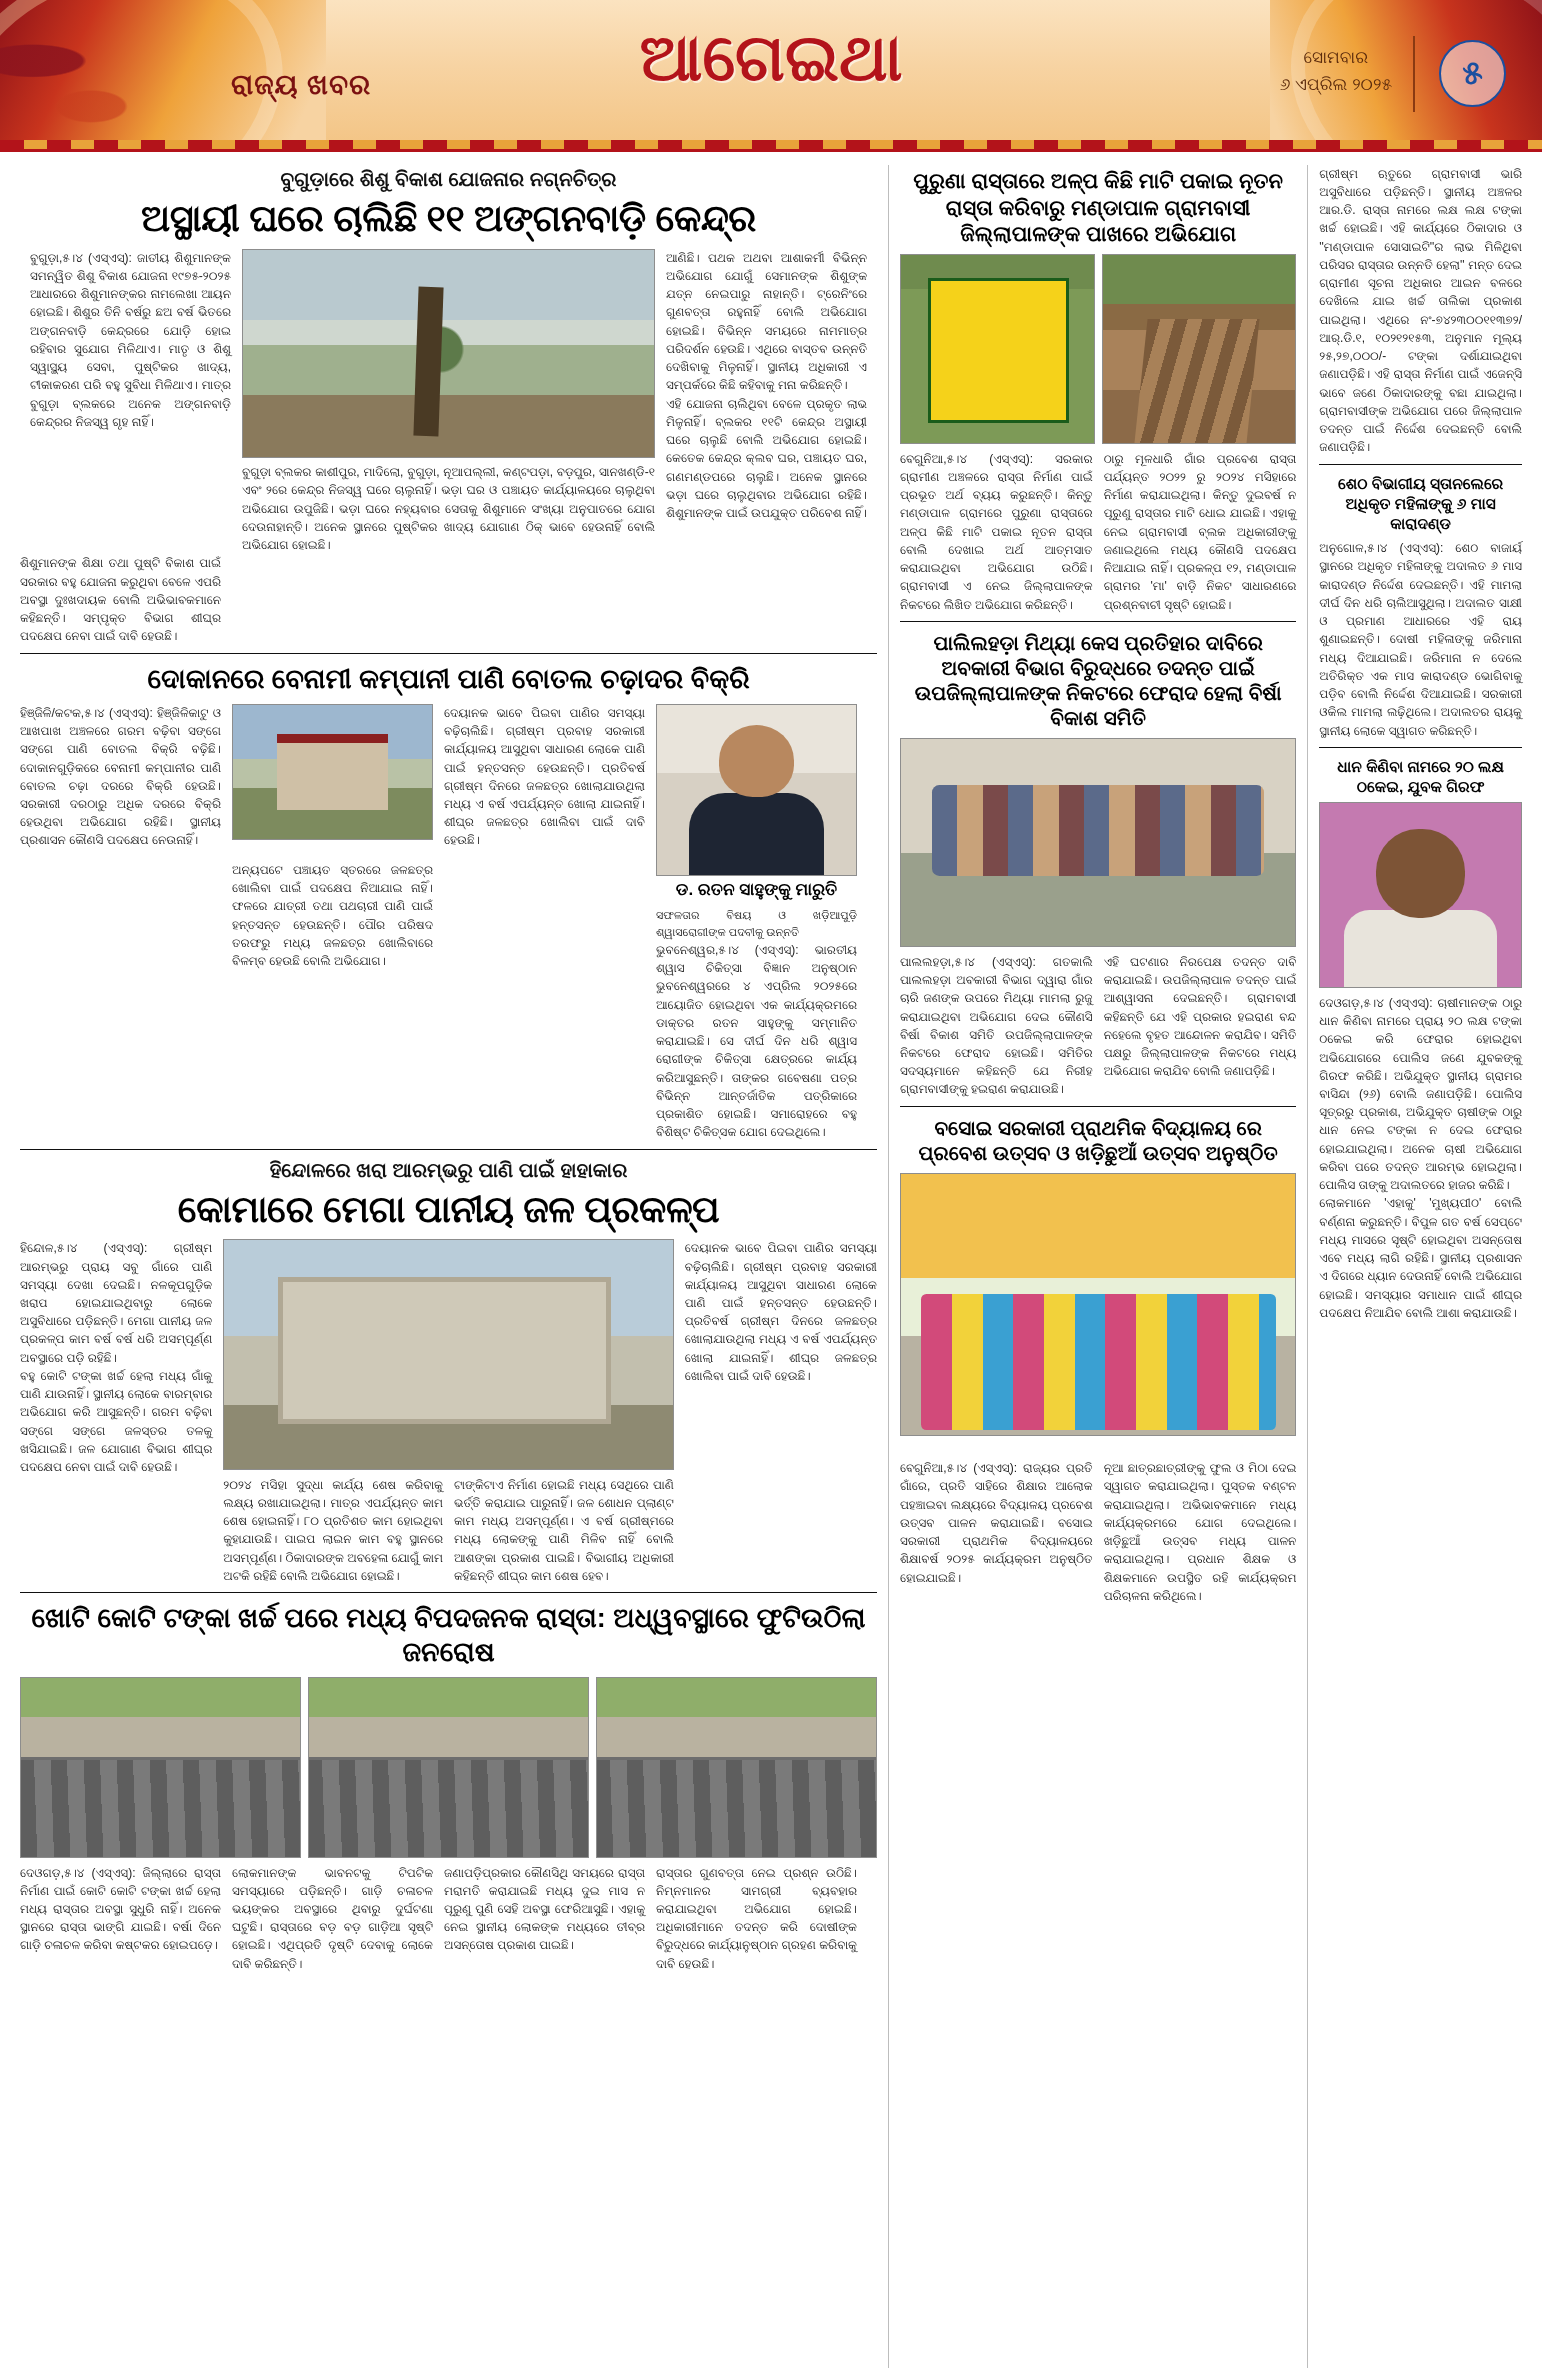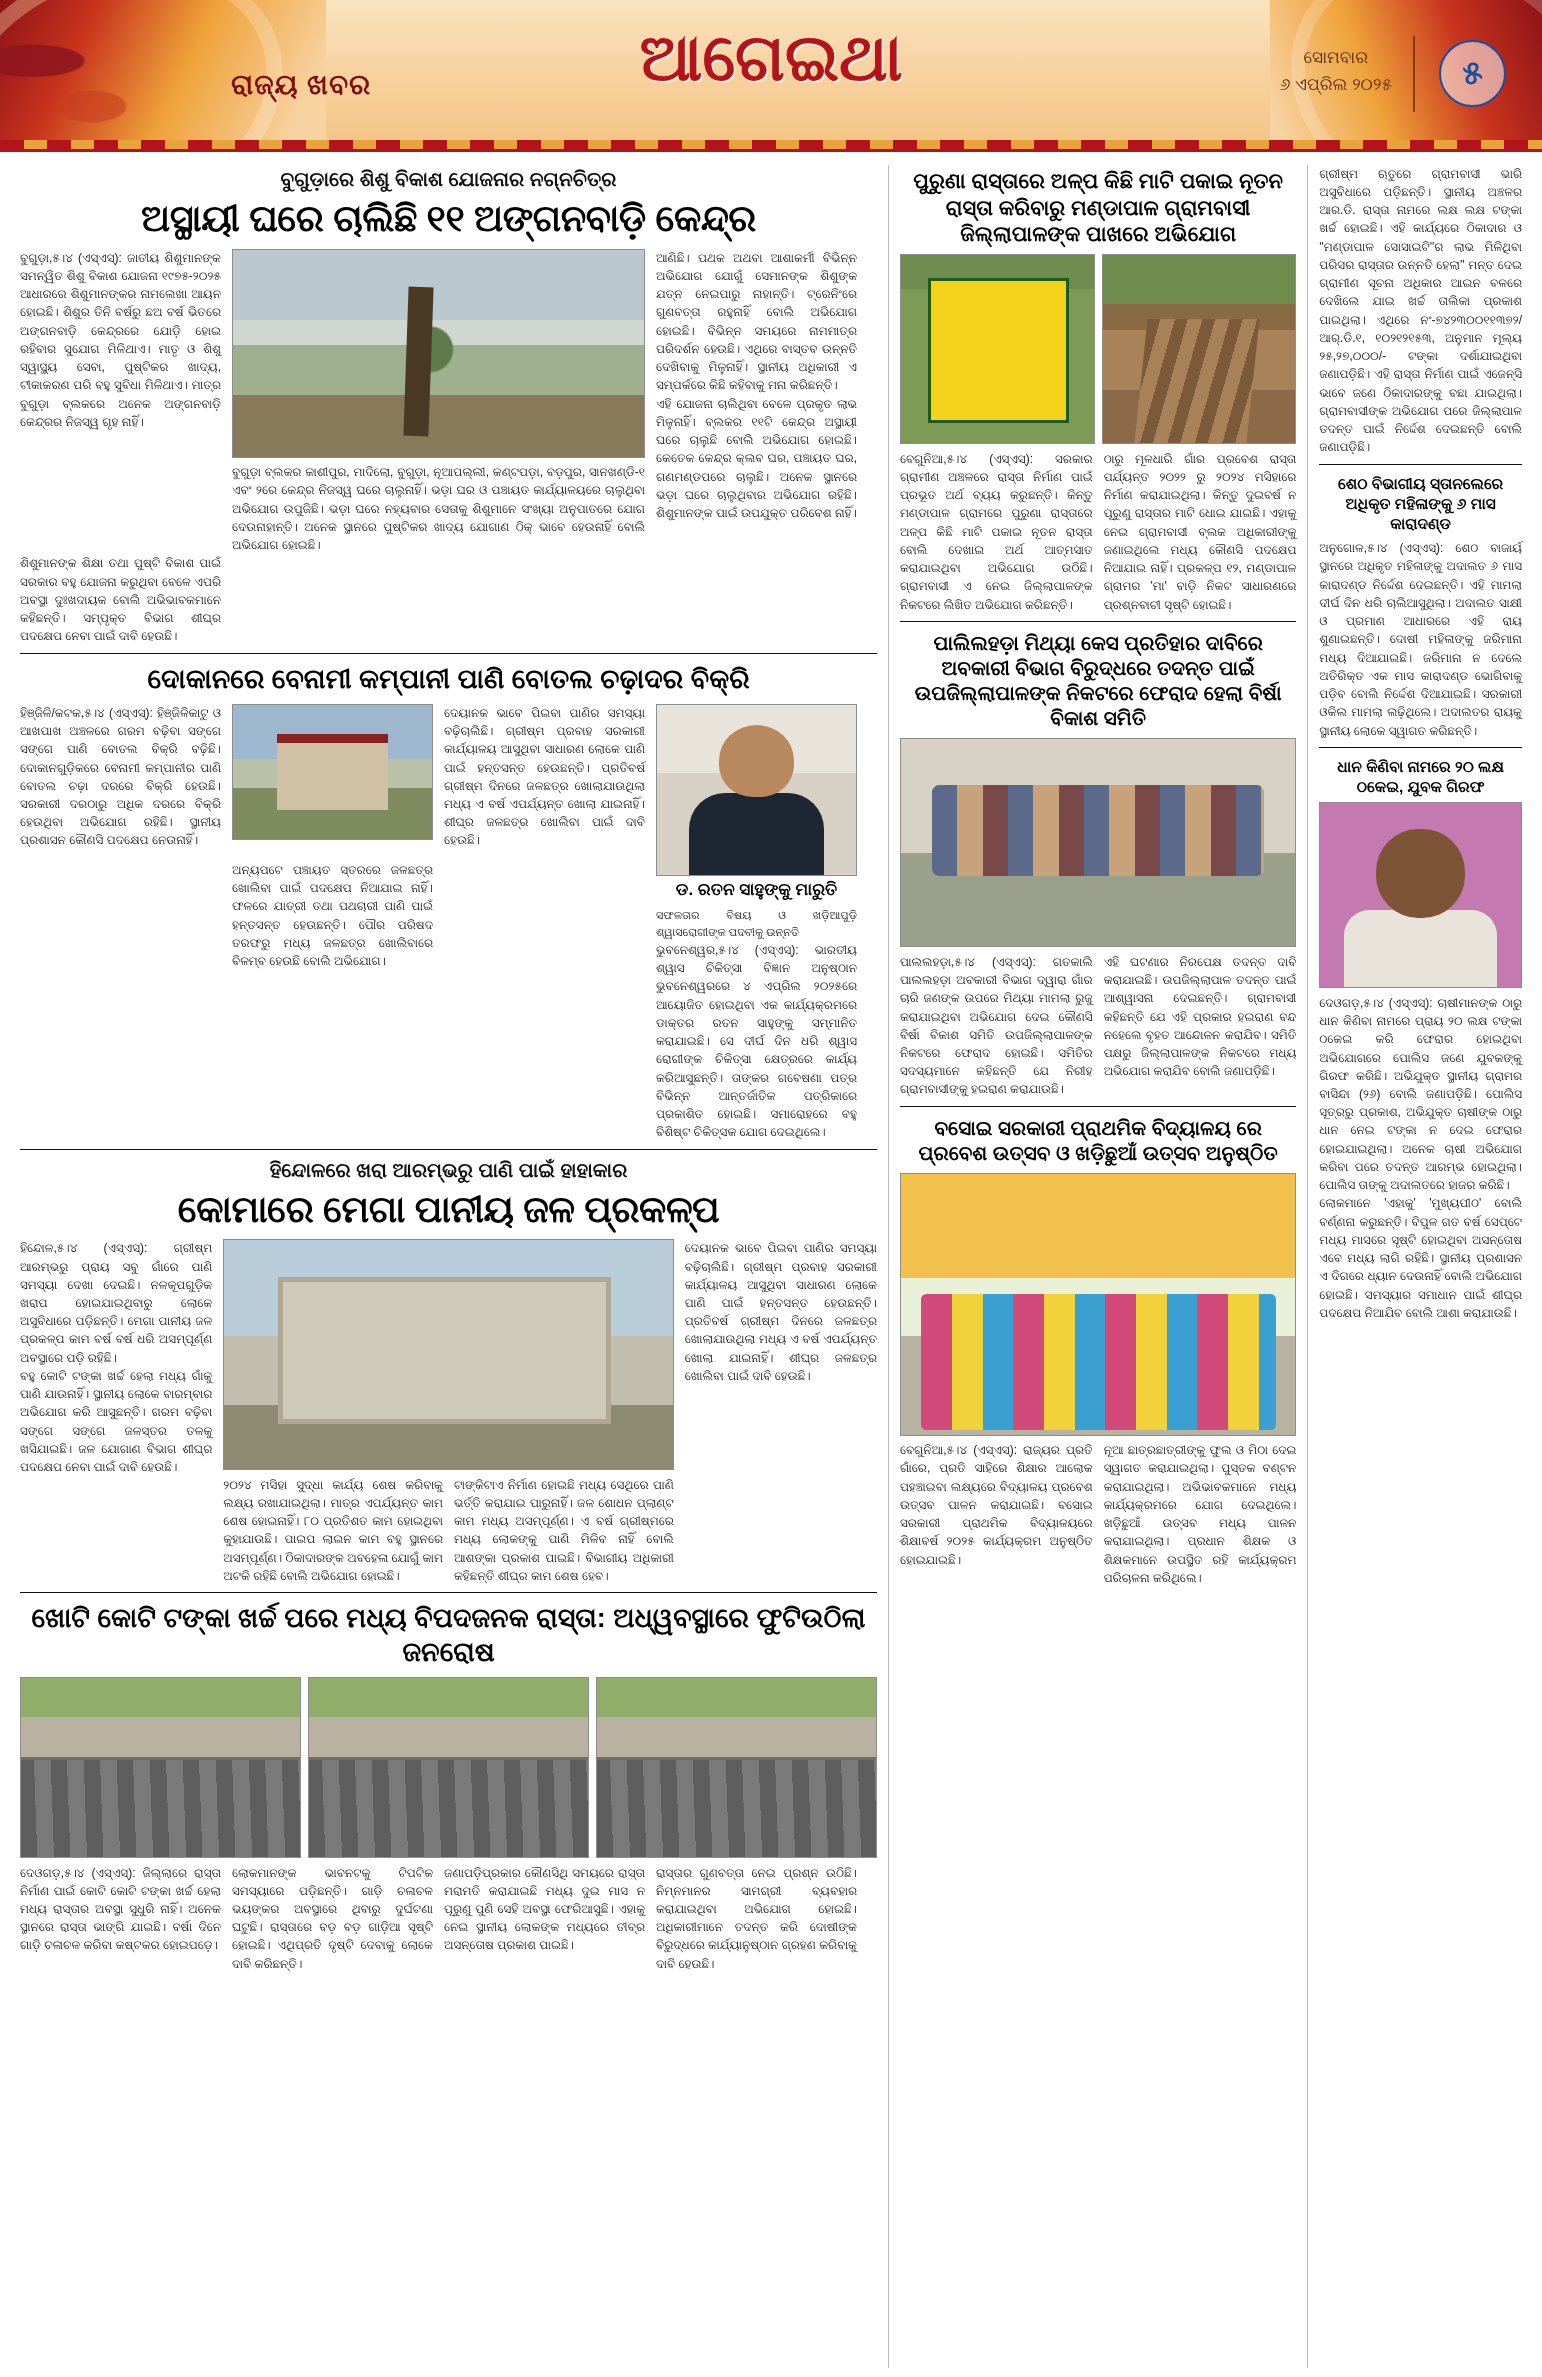--- a/index.html
+++ b/index.html
@@ -223,21 +223,21 @@
 </div>
 
 <div class="page">
   <div class="cols">
 
     <div class="colgroup" style="width:857px;">
 
       <div>
         <div class="kicker">ବୁଗୁଡ଼ାରେ ଶିଶୁ ବିକାଶ ଯୋଜନାର ନଗ୍ନଚିତ୍ର</div>
         <div class="bigheadline">ଅସ୍ଥାୟୀ ଘରେ ଚାଲିଛି ୧୧ ଅଙ୍ଗନବାଡ଼ି କେନ୍ଦ୍ର</div>
-        <div style="display:flex; gap:11px;">
+        <div style="display:flex; gap:11px;justify-content:center;">
           <div style="width:201px;">
             <div class="body">ବୁଗୁଡ଼ା,୫।୪ (ଏସ୍‌ଏସ୍‌): ଜାତୀୟ ଶିଶୁମାନଙ୍କ ସମନ୍ୱିତ ଶିଶୁ ବିକାଶ ଯୋଜନା ୧୯୭୫-୨୦୨୫ ଆଧାରରେ ଶିଶୁମାନଙ୍କର ନାମଲେଖା ଆୟନ ହୋଇଛି। ଶିଶୁର ତିନି ବର୍ଷରୁ ଛଅ ବର୍ଷ ଭିତରେ ଅଙ୍ଗନବାଡ଼ି କେନ୍ଦ୍ରରେ ଯୋଡ଼ି ହୋଇ ରହିବାର ସୁଯୋଗ ମିଳିଥାଏ। ମାତୃ ଓ ଶିଶୁ ସ୍ୱାସ୍ଥ୍ୟ ସେବା, ପୁଷ୍ଟିକର ଖାଦ୍ୟ, ଟୀକାକରଣ ପରି ବହୁ ସୁବିଧା ମିଳିଥାଏ। ମାତ୍ର ବୁଗୁଡ଼ା ବ୍ଲକରେ ଅନେକ ଅଙ୍ଗନବାଡ଼ି କେନ୍ଦ୍ରର ନିଜସ୍ୱ ଗୃହ ନାହିଁ।</div>
           </div>
           <div style="width:413px;">
             <div class="photo ph-anganwadi" style="height:209px;"></div>
             <div class="body" style="margin-top:5.4px;">ବୁଗୁଡ଼ା ବ୍ଲକର କାଶୀପୁର, ମାଦିଲୋ, ବୁଗୁଡ଼ା, ନୂଆପଲ୍ଲୀ, କଣ୍ଟପଡ଼ା, ବଡ଼ପୁର, ସାନଖଣ୍ଡି-୧ ଏବଂ ୨ରେ କେନ୍ଦ୍ର ନିଜସ୍ୱ ଘରେ ଚାଲୁନାହିଁ। ଭଡ଼ା ଘର ଓ ପଞ୍ଚାୟତ କାର୍ଯ୍ୟାଳୟରେ ଚାଲୁଥିବା ଅଭିଯୋଗ ଉପୁଜିଛି। ଭଡ଼ା ଘରେ ନହ୍ୟବାର ସେତାକୁ ଶିଶୁମାନେ ସଂଖ୍ୟା ଅନୁପାତରେ ଯୋଗ ଦେଉନାହାନ୍ତି। ଅନେକ ସ୍ଥାନରେ ପୁଷ୍ଟିକର ଖାଦ୍ୟ ଯୋଗାଣ ଠିକ୍ ଭାବେ ହେଉନାହିଁ ବୋଲି ଅଭିଯୋଗ ହୋଇଛି।</div>
           </div>
           <div style="width:201px;">
             <div class="body">ଆଣିଛି। ପଥକ ଅଥବା ଆଶାକର୍ମୀ ବିଭିନ୍ନ ଅଭିଯୋଗ ଯୋଗୁଁ ସେମାନଙ୍କ ଶିଶୁଙ୍କ ଯତ୍ନ ନେଇପାରୁ ନାହାନ୍ତି। ଟ୍ରେନିଂରେ ଗୁଣବତ୍ତା ରହୁନାହିଁ ବୋଲି ଅଭିଯୋଗ ହୋଇଛି। ବିଭିନ୍ନ ସମୟରେ ନାମମାତ୍ର ପରିଦର୍ଶନ ହେଉଛି। ଏଥିରେ ବାସ୍ତବ ଉନ୍ନତି ଦେଖିବାକୁ ମିଳୁନାହିଁ। ସ୍ଥାନୀୟ ଅଧିକାରୀ ଏ ସମ୍ପର୍କରେ କିଛି କହିବାକୁ ମନା କରିଛନ୍ତି।</div>
             <div class="body">ଏହି ଯୋଜନା ଚାଲିଥିବା ବେଳେ ପ୍ରକୃତ ଲାଭ ମିଳୁନାହିଁ। ବ୍ଲକର ୧୧ଟି କେନ୍ଦ୍ର ଅସ୍ଥାୟୀ ଘରେ ଚାଲୁଛି ବୋଲି ଅଭିଯୋଗ ହୋଇଛି। କେତେକ କେନ୍ଦ୍ର କ୍ଲବ ଘର, ପଞ୍ଚାୟତ ଘର, ଗଣମଣ୍ଡପରେ ଚାଲୁଛି। ଅନେକ ସ୍ଥାନରେ ଭଡ଼ା ଘରେ ଚାଲୁଥିବାର ଅଭିଯୋଗ ରହିଛି। ଶିଶୁମାନଙ୍କ ପାଇଁ ଉପଯୁକ୍ତ ପରିବେଶ ନାହିଁ।</div>
@@ -360,21 +360,21 @@
               <div class="body">ଏହି ଘଟଣାର ନିରପେକ୍ଷ ତଦନ୍ତ ଦାବି କରାଯାଇଛି। ଉପଜିଲ୍ଲାପାଳ ତଦନ୍ତ ପାଇଁ ଆଶ୍ୱାସନା ଦେଇଛନ୍ତି। ଗ୍ରାମବାସୀ କହିଛନ୍ତି ଯେ ଏହି ପ୍ରକାର ହଇରାଣ ବନ୍ଦ ନହେଲେ ବୃହତ ଆନ୍ଦୋଳନ କରାଯିବ। ସମିତି ପକ୍ଷରୁ ଜିଲ୍ଲାପାଳଙ୍କ ନିକଟରେ ମଧ୍ୟ ଅଭିଯୋଗ କରାଯିବ ବୋଲି ଜଣାପଡ଼ିଛି।</div>
             </div>
         </div>
       </div>
 
       <div class="rule-top"></div>
 
       <div>
         <div class="midheadline" style="font-size:20px;">ବସୋଇ ସରକାରୀ ପ୍ରାଥମିକ ବିଦ୍ୟାଳୟ ରେ ପ୍ରବେଶ ଉତ୍ସବ ଓ ଖଡ଼ିଛୁଆଁ ଉତ୍ସବ ଅନୁଷ୍ଠିତ</div>
         <div class="photo ph-school" style="height:263px;"></div>
-        <div style="display:flex; gap:11px; margin-top:5px;">
+        <div style="display:flex; gap:11px; margin-top:23px;">
           <div style="width:50%;">
               <div class="body">ବେଗୁନିଆ,୫।୪ (ଏସ୍‌ଏସ୍‌): ରାଜ୍ୟର ପ୍ରତି ଗାଁରେ, ପ୍ରତି ସାହିରେ ଶିକ୍ଷାର ଆଲୋକ ପହଞ୍ଚାଇବା ଲକ୍ଷ୍ୟରେ ବିଦ୍ୟାଳୟ ପ୍ରବେଶ ଉତ୍ସବ ପାଳନ କରାଯାଇଛି। ବସୋଇ ସରକାରୀ ପ୍ରାଥମିକ ବିଦ୍ୟାଳୟରେ ଶିକ୍ଷାବର୍ଷ ୨୦୨୫ କାର୍ଯ୍ୟକ୍ରମ ଅନୁଷ୍ଠିତ ହୋଇଯାଇଛି।</div>
             </div>
           <div style="width:50%;">
               <div class="body">ନୂଆ ଛାତ୍ରଛାତ୍ରୀଙ୍କୁ ଫୁଲ ଓ ମିଠା ଦେଇ ସ୍ୱାଗତ କରାଯାଇଥିଲା। ପୁସ୍ତକ ବଣ୍ଟନ କରାଯାଇଥିଲା। ଅଭିଭାବକମାନେ ମଧ୍ୟ କାର୍ଯ୍ୟକ୍ରମରେ ଯୋଗ ଦେଇଥିଲେ। ଖଡ଼ିଛୁଆଁ ଉତ୍ସବ ମଧ୍ୟ ପାଳନ କରାଯାଇଥିଲା। ପ୍ରଧାନ ଶିକ୍ଷକ ଓ ଶିକ୍ଷକମାନେ ଉପସ୍ଥିତ ରହି କାର୍ଯ୍ୟକ୍ରମ ପରିଚାଳନା କରିଥିଲେ।</div>
             </div>
         </div>
         <div class="body" style="margin-top:3.6px;"></div>
       </div>
     </div>

